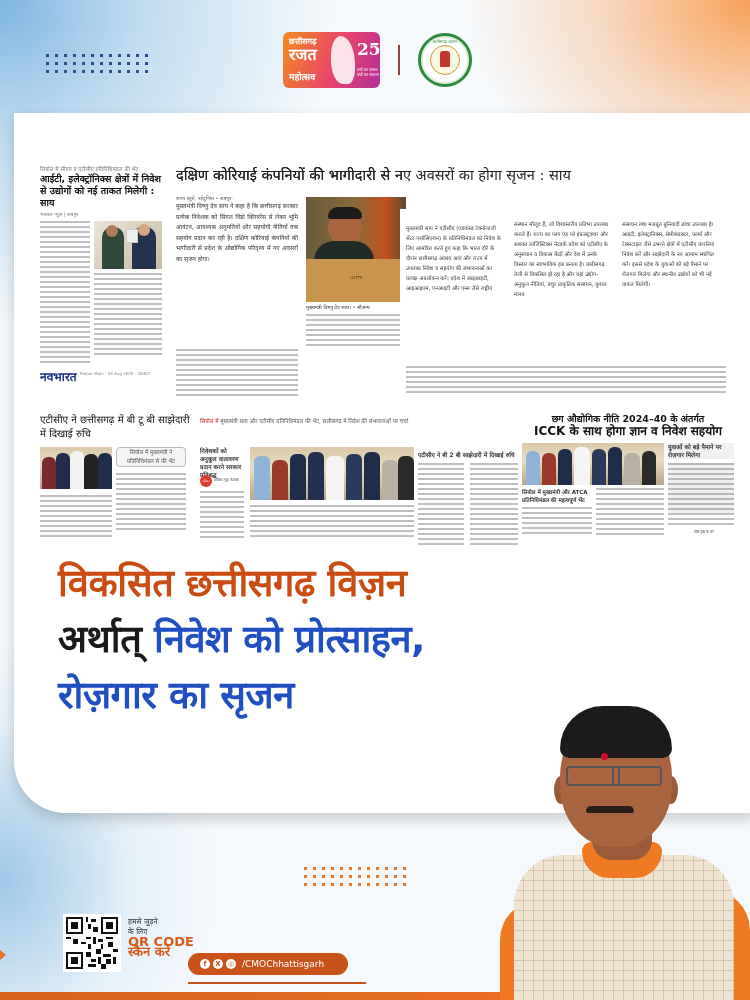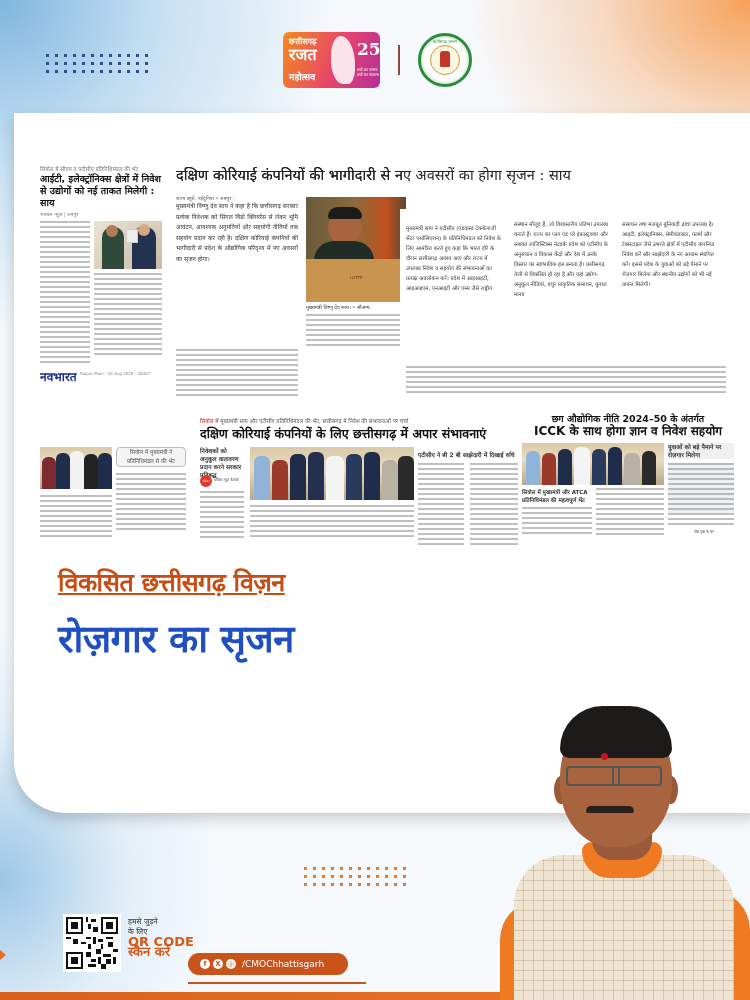--- a/index.html
+++ b/index.html
@@ -56,21 +56,21 @@
 
   .kicker { font-size: 7px; color: #555; }
   .np-head { font-weight: bold; color: #111; }
   .photo { position: absolute; overflow: hidden; }
   .people { position: absolute; inset: 0; background: linear-gradient(180deg, #d9c9a8 0%, #e9dcc2 40%, #b8a788 100%); }
   .person { position: absolute; bottom: 0; width: 14px; border-radius: 6px 6px 0 0; }
   .caption { font-size: 5px; color: #333; }
 
   
   .slogan { position: absolute; left: 58px; top: 555px; font-weight: bold; font-family: "DejaVu Sans", sans-serif; }
-  .slogan .l1 { color: #c94d12; font-size: 25px; line-height: 56px; letter-spacing: -0.5px; text-decoration: underline; }
+  .slogan .l1 { color: #c94d12; font-size: 38px; line-height: 56px; letter-spacing: -0.5px; }
   .slogan .l2 { font-size: 38px; line-height: 56px; letter-spacing: -0.5px; }
   .slogan .l2 .blk { color: #1a1a1a; }
   .slogan .l2 .blu { color: #1f4fc1; }
   .slogan .l3 { color: #1f4fc1; font-size: 38px; line-height: 56px; letter-spacing: -0.5px; }
 
   
   .cm { position: absolute; left: 500px; top: 690px; width: 250px; height: 310px; }
   .cm .torso-l { position: absolute; left: 0; top: 210px; width: 80px; height: 100px; background: #f07a22; border-radius: 40px 0 0 0; }
   .cm .torso-r { position: absolute; left: 170px; top: 200px; width: 80px; height: 110px; background: #f07a22; border-radius: 0 40px 0 0; }
   .cm .vest { position: absolute; left: 14px; top: 165px; width: 220px; height: 145px; background: repeating-linear-gradient(0deg, #efe3d2 0 9px, #d9c7ad 9px 10px), #efe3d2; border-radius: 50px 50px 0 0; }
@@ -276,20 +276,21 @@
   <div class="tiny-lines" style="left:392px; top:253px; width:320px;">
     <i></i>
       <i></i>
       <i></i>
       <i></i>
       <i></i>
       <i></i>
   </div>
 
   <div class="clip" style="left:26px; top:300px; width:150px; height:135px;">
+    <div class="np-head" style="font-size:10px; line-height:14px; font-weight:normal; color:#111;">एटीसीए ने छत्तीसगढ़ में बी टू बी साझेदारी में दिखाई रुचि</div>
     <div class="photo" style="left:0; top:34px; width:72px; height:42px;">
       <div class="people"></div>
       <div class="person" style="left:2px; height:32px; background:#7a2a30;"></div>
       <div class="person" style="left:16px; height:36px; background:#1f2c4a;"></div>
       <div class="person" style="left:30px; height:38px; background:#f2f2f2;"></div>
       <div class="person" style="left:44px; height:35px; background:#222;"></div>
       <div class="person" style="left:58px; height:36px; background:#1f2c4a;"></div>
     </div>
     <div style="position:absolute; left:76px; top:34px; width:70px; height:20px; border:1px solid #bbb; border-radius:4px; font-size:5.5px; line-height:9px; text-align:center; color:#555; background:#f4f4f4;">सियोल में मुख्यमंत्री ने प्रतिनिधिमंडल से की भेंट</div>
     <div class="tiny-lines" style="left:76px; top:60px; width:70px;">
@@ -317,21 +318,20 @@
         <i></i>
         <i></i>
     </div>
   </div>
 
   <div class="clip" style="left:186px; top:304px; width:318px; height:132px;">
     <div style="font-size:5.5px; color:#555; white-space:nowrap;">
       <span style="color:#c0251c;">सियोल में</span>
       <span>मुख्यमंत्री साय और एटीसीए प्रतिनिधिमंडल की भेंट, छत्तीसगढ़ में निवेश की संभावनाओं पर चर्चा</span>
     </div>
-    <div class="np-head" style="font-size:12.5px; line-height:18px; white-space:nowrap;">दक्षिण कोरियाई कंपनियों के लिए छत्तीसगढ़ में अपार संभावनाएं</div>
     <div style="position:absolute; left:0; top:30px; width:44px; font-size:6px; line-height:8px; font-weight:bold; color:#333;">निवेशकों को अनुकूल वातावरण प्रदान करने सरकार प्रतिबद्ध</div>
     <div style="position:absolute; left:0; top:58px; width:12px; height:12px; border-radius:50%; background:#e03a2e; color:#fff; font-size:3px; line-height:12px; text-align:center;">पत्रिका</div>
     <div style="position:absolute; left:14px; top:60px; font-size:3.5px; color:#333;">पत्रिका न्यूज़ नेटवर्क</div>
     <div class="tiny-lines" style="left:0; top:74px; width:44px;">
       <i></i>
         <i></i>
         <i></i>
         <i></i>
         <i></i>
         <i></i>
@@ -396,21 +396,21 @@
         <i></i>
         <i></i>
         <i></i>
         <i></i>
         <i></i>
         <i></i>
     </div>
   </div>
 
   <div class="clip" style="left:508px; top:300px; width:212px; height:136px;">
-    <div class="np-head" style="font-size:9.5px; line-height:12px; text-align:center; font-weight:bold; color:#111; white-space:nowrap;">छग औद्योगिक नीति 2024–50 के अंतर्गत</div>
+    <div class="np-head" style="font-size:9.5px; line-height:12px; text-align:center; font-weight:bold; color:#111; white-space:nowrap;">छग औद्योगिक नीति 2024–40 के अंतर्गत</div>
     <div class="np-head" style="font-size:12px; line-height:12px; text-align:center; font-weight:bold; color:#111; white-space:nowrap;">ICCK के साथ होगा ज्ञान व निवेश सहयोग</div>
     <div class="photo" style="left:0; top:30px; width:142px; height:42px;">
       <div class="people"></div>
       <div class="person" style="left:4px; height:34px; width:14px; background:#8fb3d9;"></div>
       <div class="person" style="left:20px; height:32px; width:14px; background:#9b3a2a;"></div>
       <div class="person" style="left:36px; height:36px; width:14px; background:#1f2c4a;"></div>
       <div class="person" style="left:52px; height:38px; width:16px; background:#f4f4f4;"></div>
       <div class="person" style="left:70px; height:36px; width:14px; background:#2a3a5c;"></div>
       <div class="person" style="left:86px; height:38px; width:14px; background:#1f2c4a;"></div>
       <div class="person" style="left:102px; height:32px; width:16px; background:#b9b2a4;"></div>
@@ -455,20 +455,24 @@
         <i></i>
         <i></i>
     </div>
     <div style="position:absolute; left:172px; top:116px; font-size:4px; color:#333;">शेष पृष्ठ 5 पर</div>
   </div>
 
 </div>
 
 <div class="slogan">
   <div class="l1">विकसित छत्तीसगढ़ विज़न</div>
+  <div class="l2">
+    <span class="blk">अर्थात्</span>
+    <span class="blu">निवेश को प्रोत्साहन,</span>
+  </div>
   <div class="l3">रोज़गार का सृजन</div>
 </div>
 
 <div class="dots orange" id="dotsOrange">
     <span></span>
     <span></span>
     <span></span>
     <span></span>
     <span></span>
     <span></span>

